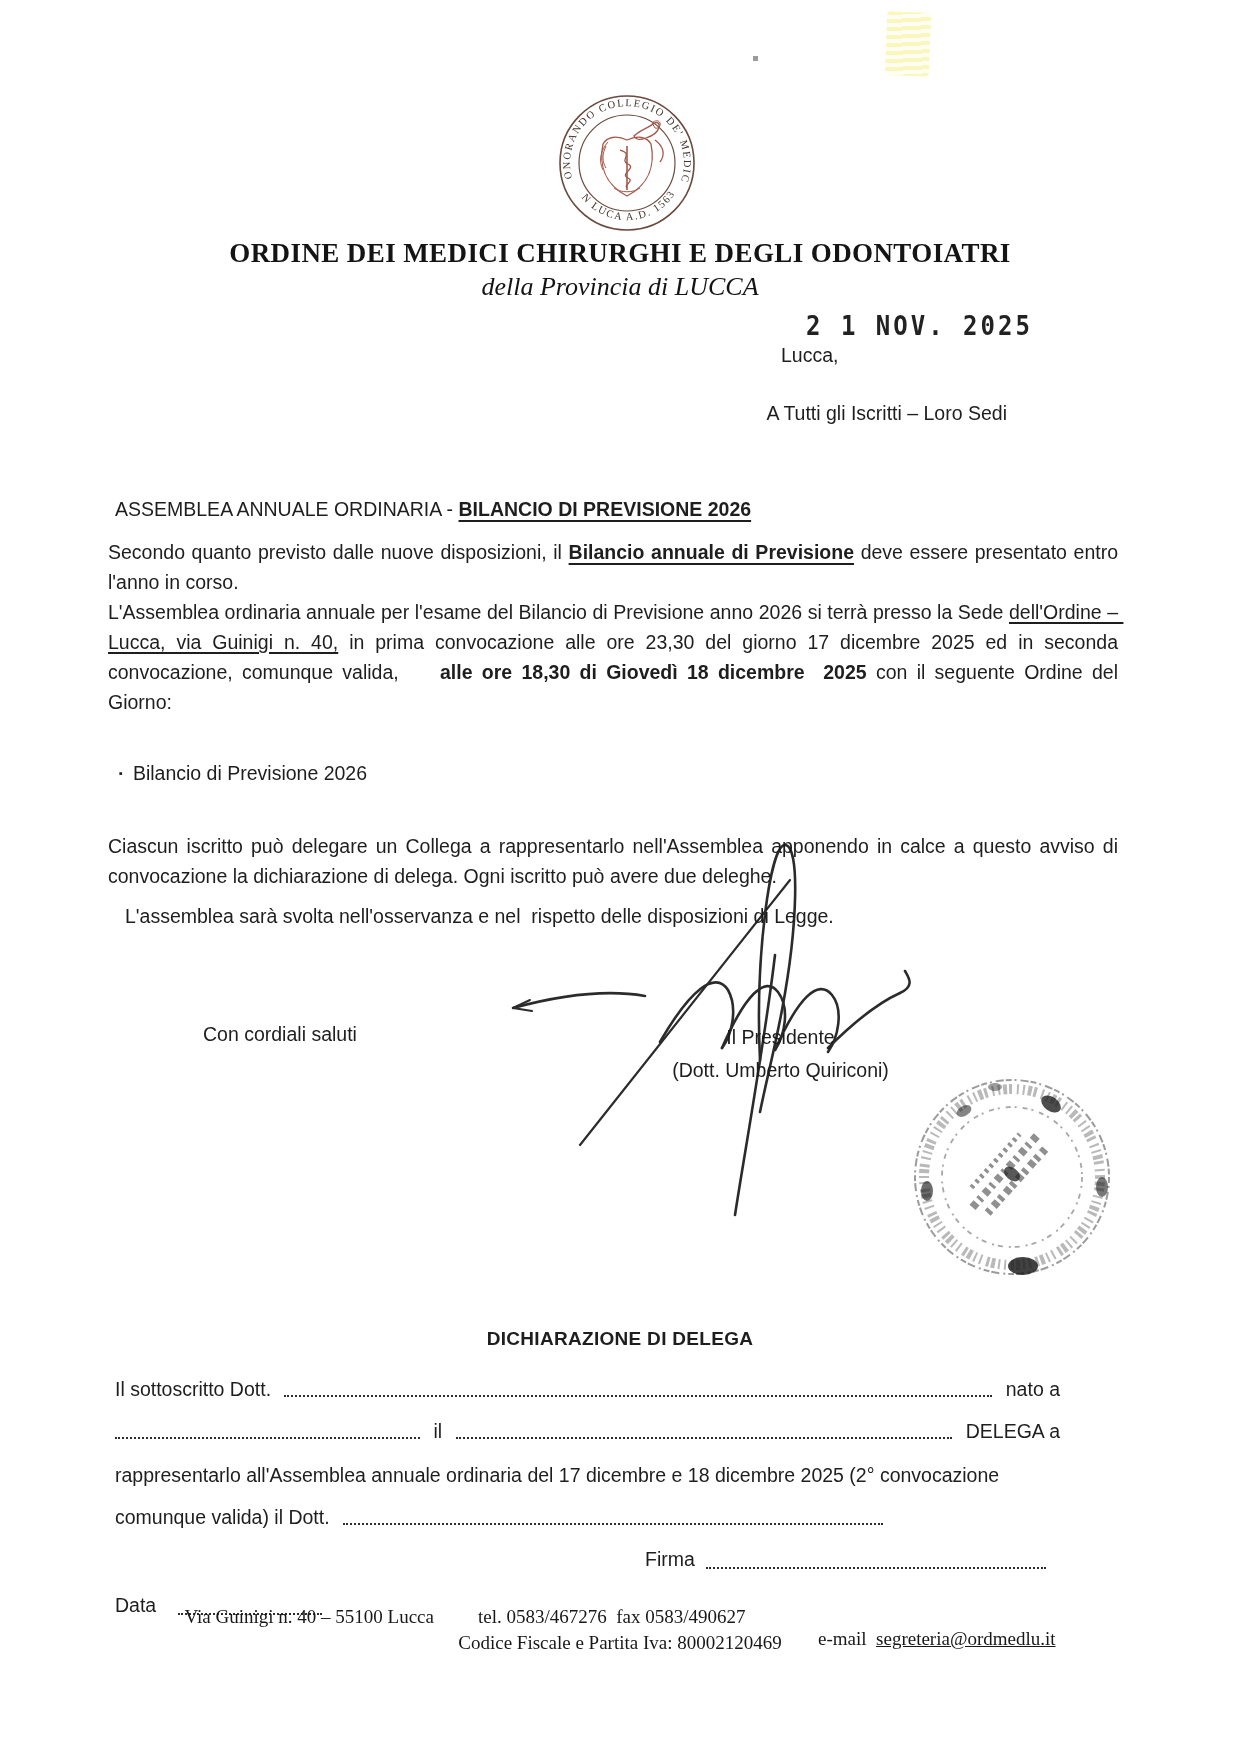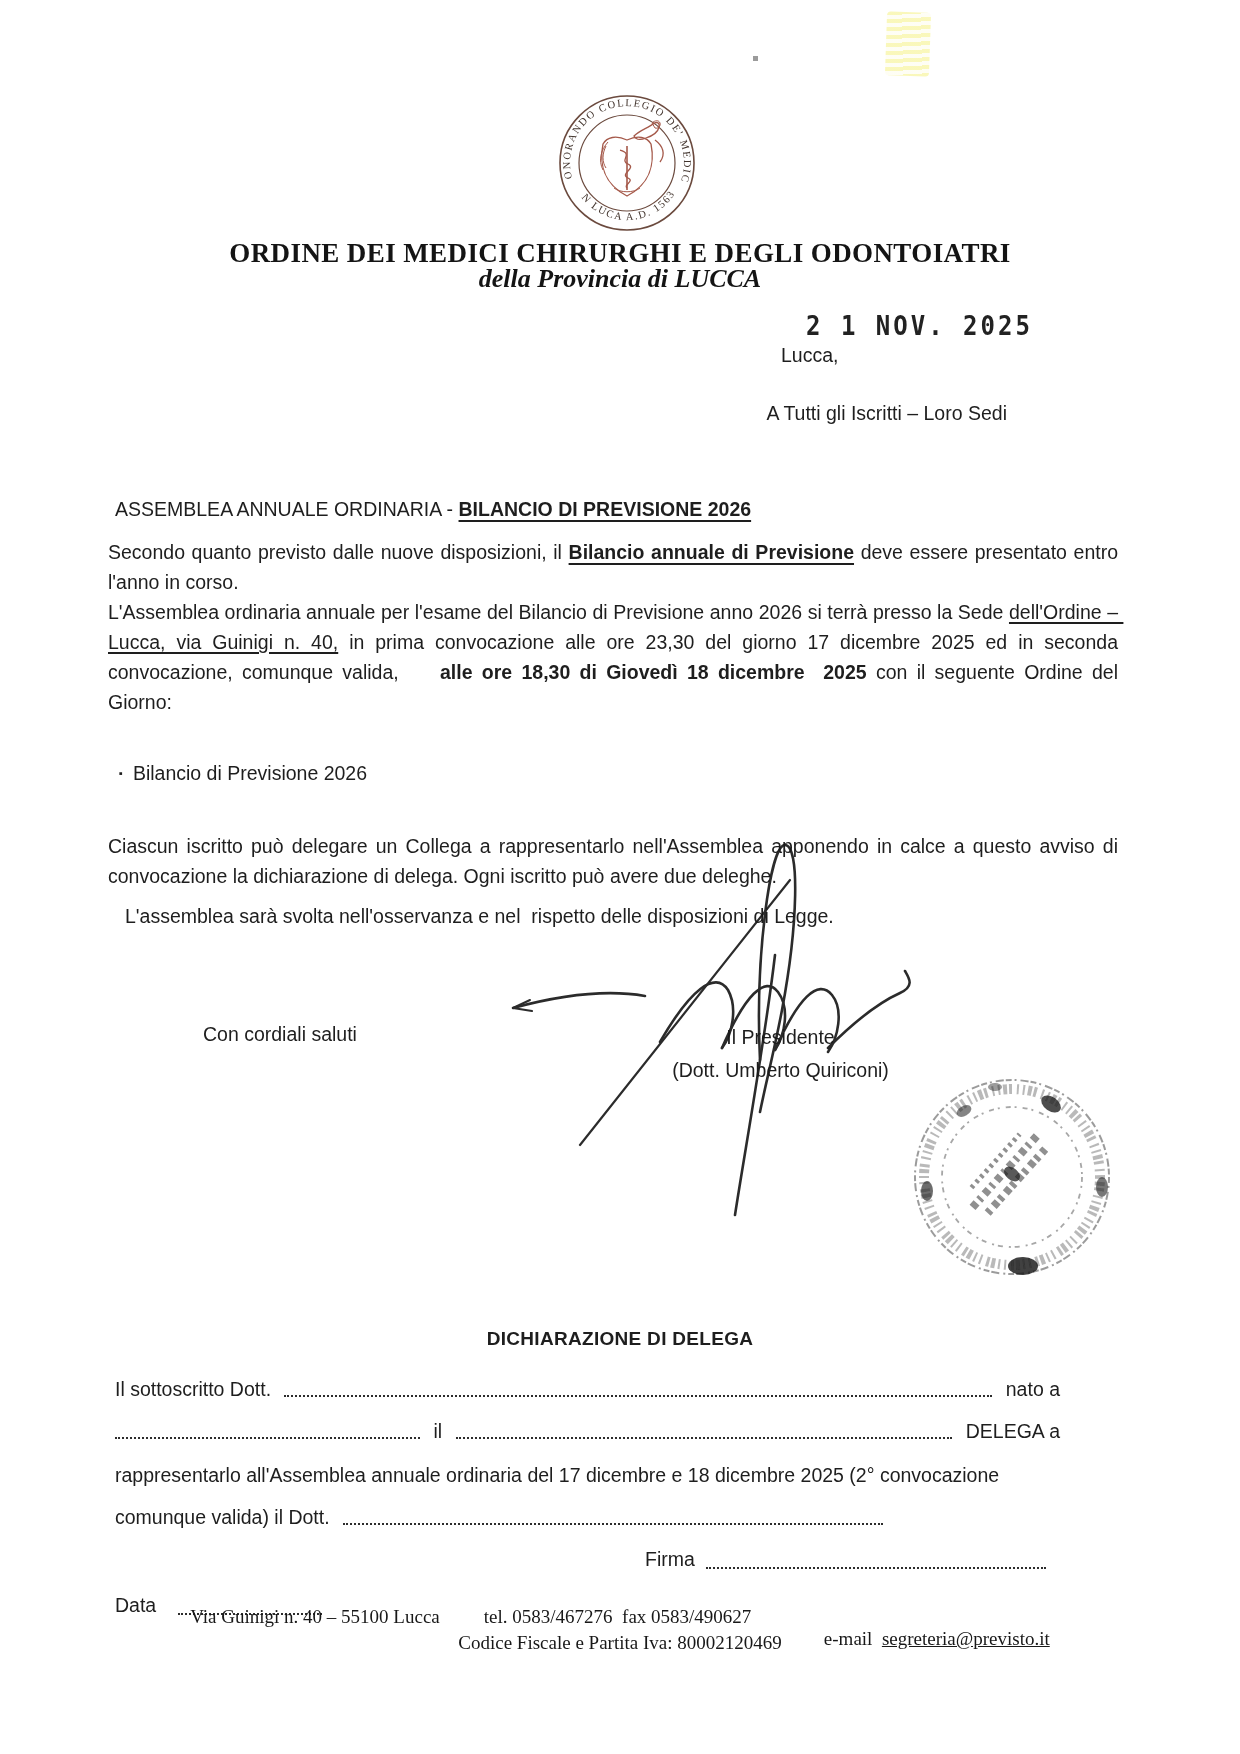--- a/index.html
+++ b/index.html
@@ -9,22 +9,22 @@
     font-family:"Liberation Sans",sans-serif;color:#1e1e1e;
   }
   
   .smudge{position:absolute;left:886px;top:12px;width:44px;height:64px;
     background:repeating-linear-gradient(175deg,rgba(244,240,120,.50) 0 4px,rgba(250,247,195,.18) 4px 8px);
     border-radius:4px;transform:rotate(2deg);}
   .speck{position:absolute;left:753px;top:56px;width:5px;height:5px;background:#9b9b9b;}
   .seal{position:absolute;left:556px;top:92px;width:142px;height:142px;}
   .org-name{position:absolute;left:0;top:238px;width:1240px;text-align:center;
     font-family:"Liberation Serif",serif;font-weight:bold;font-size:27px;letter-spacing:.4px;color:#141414;}
-  .org-sub{position:absolute;left:0;top:264px;width:1240px;text-align:center;
-    font-family:"Liberation Serif",serif;font-weight:bold;font-style:italic;font-size:26px;color:#141414;}
+  .org-sub{position:absolute;left:0;top:272px;width:1240px;text-align:center;
+    font-family:"Liberation Serif",serif;font-weight:normal;font-style:italic;font-size:26px;color:#141414;}
   .date-stamp{position:absolute;left:806px;top:312px;
     font-family:"DejaVu Sans Mono",monospace;font-weight:bold;font-size:24px;
     letter-spacing:3px;transform:scaleY(1.12);color:#222;}
   .city{position:absolute;left:781px;top:344px;font-size:19.5px;}
   .recipient{position:absolute;left:605px;top:402px;width:402px;text-align:right;font-size:19.5px;}
   
   .subject{position:absolute;left:115px;top:498px;width:1010px;font-size:19.5px;}
   .bodyblock{position:absolute;left:108px;width:1010px;font-size:19.5px;line-height:30px;
     text-align:justify;white-space:pre-wrap;}
   .b1{top:537px;}
@@ -192,18 +192,18 @@
     <span class="firma-group">
       <span>Firma </span>
       <span class="dots dots-fix" style="width:340px;margin-left:6px;margin-bottom:2px"></span>
     </span>
   </div>
 
   <div class="footer1">
     <span>Via Guinigi n. 40 – 55100 Lucca</span>
     <span>tel. 0583/467276  fax 0583/490627</span>
     <span>
-      <span>e-mail  </span><span class="email">segreteria@previsto.it</span>
+      <span>e-mail  </span><span class="email">segreteria@ordmedlu.it</span>
     </span>
   </div>
   <div class="footer2">Codice Fiscale e Partita Iva: 80002120469</div>
 
 </div>
 
 </body></html>

